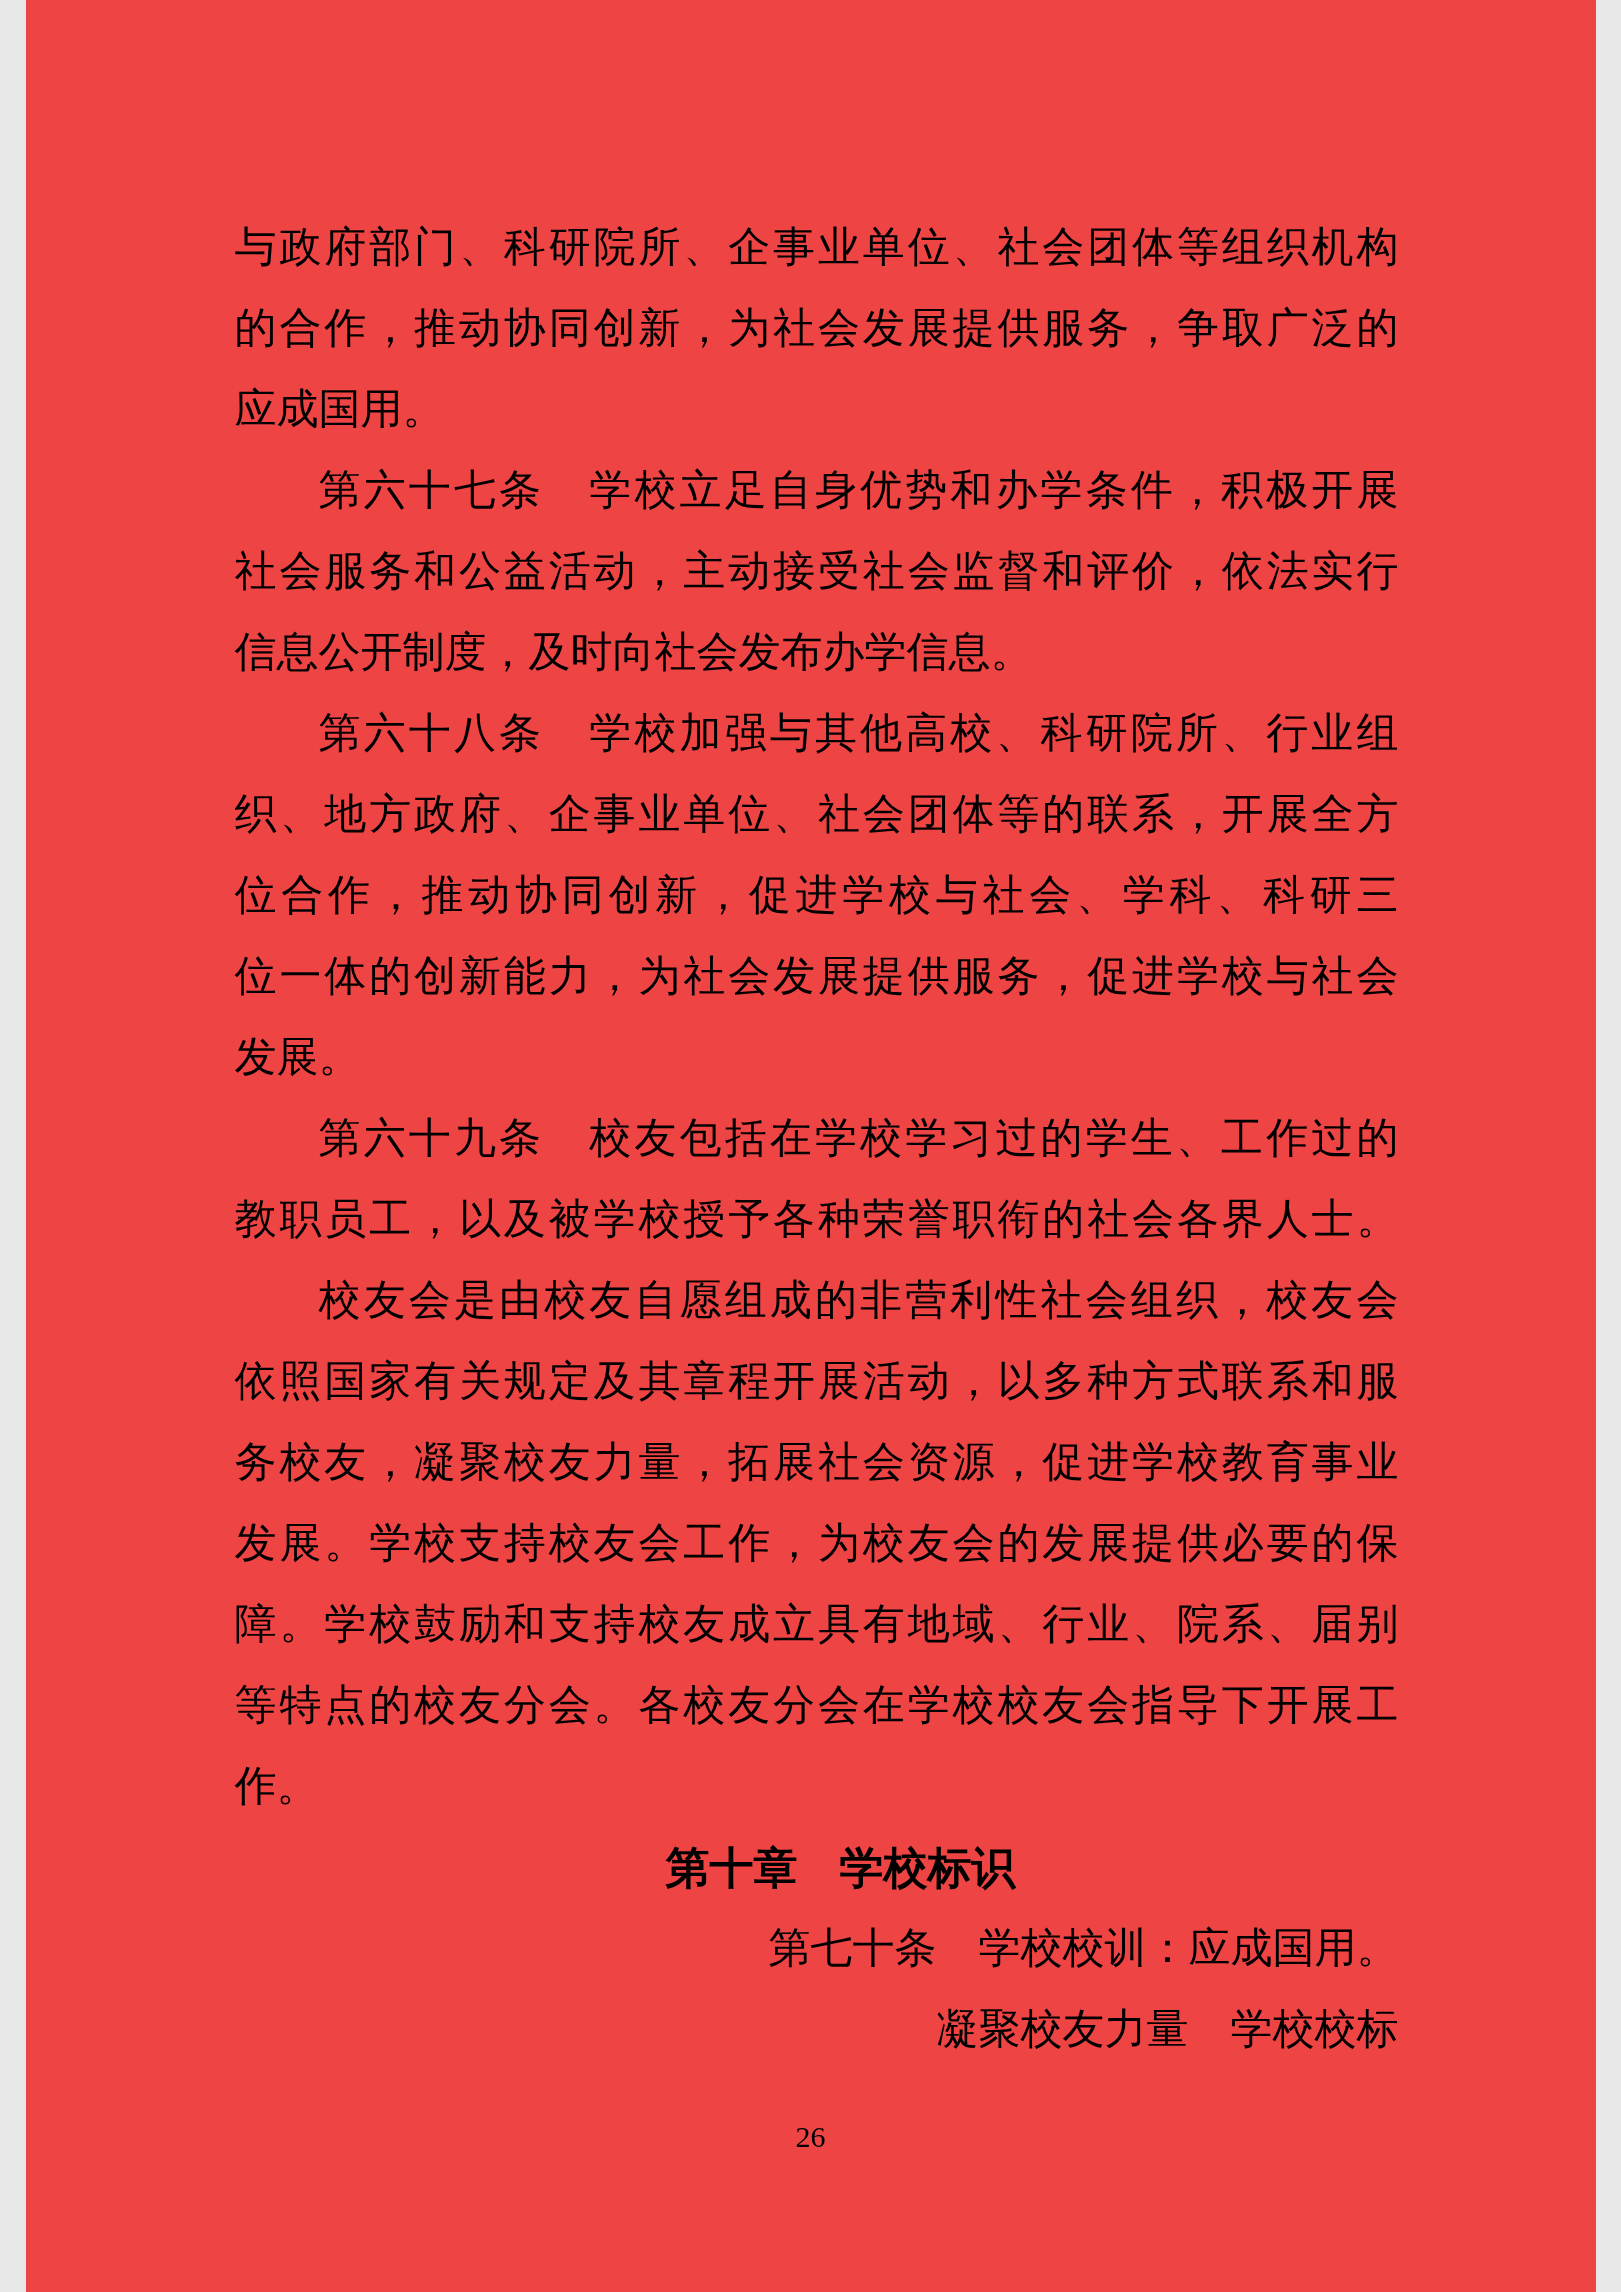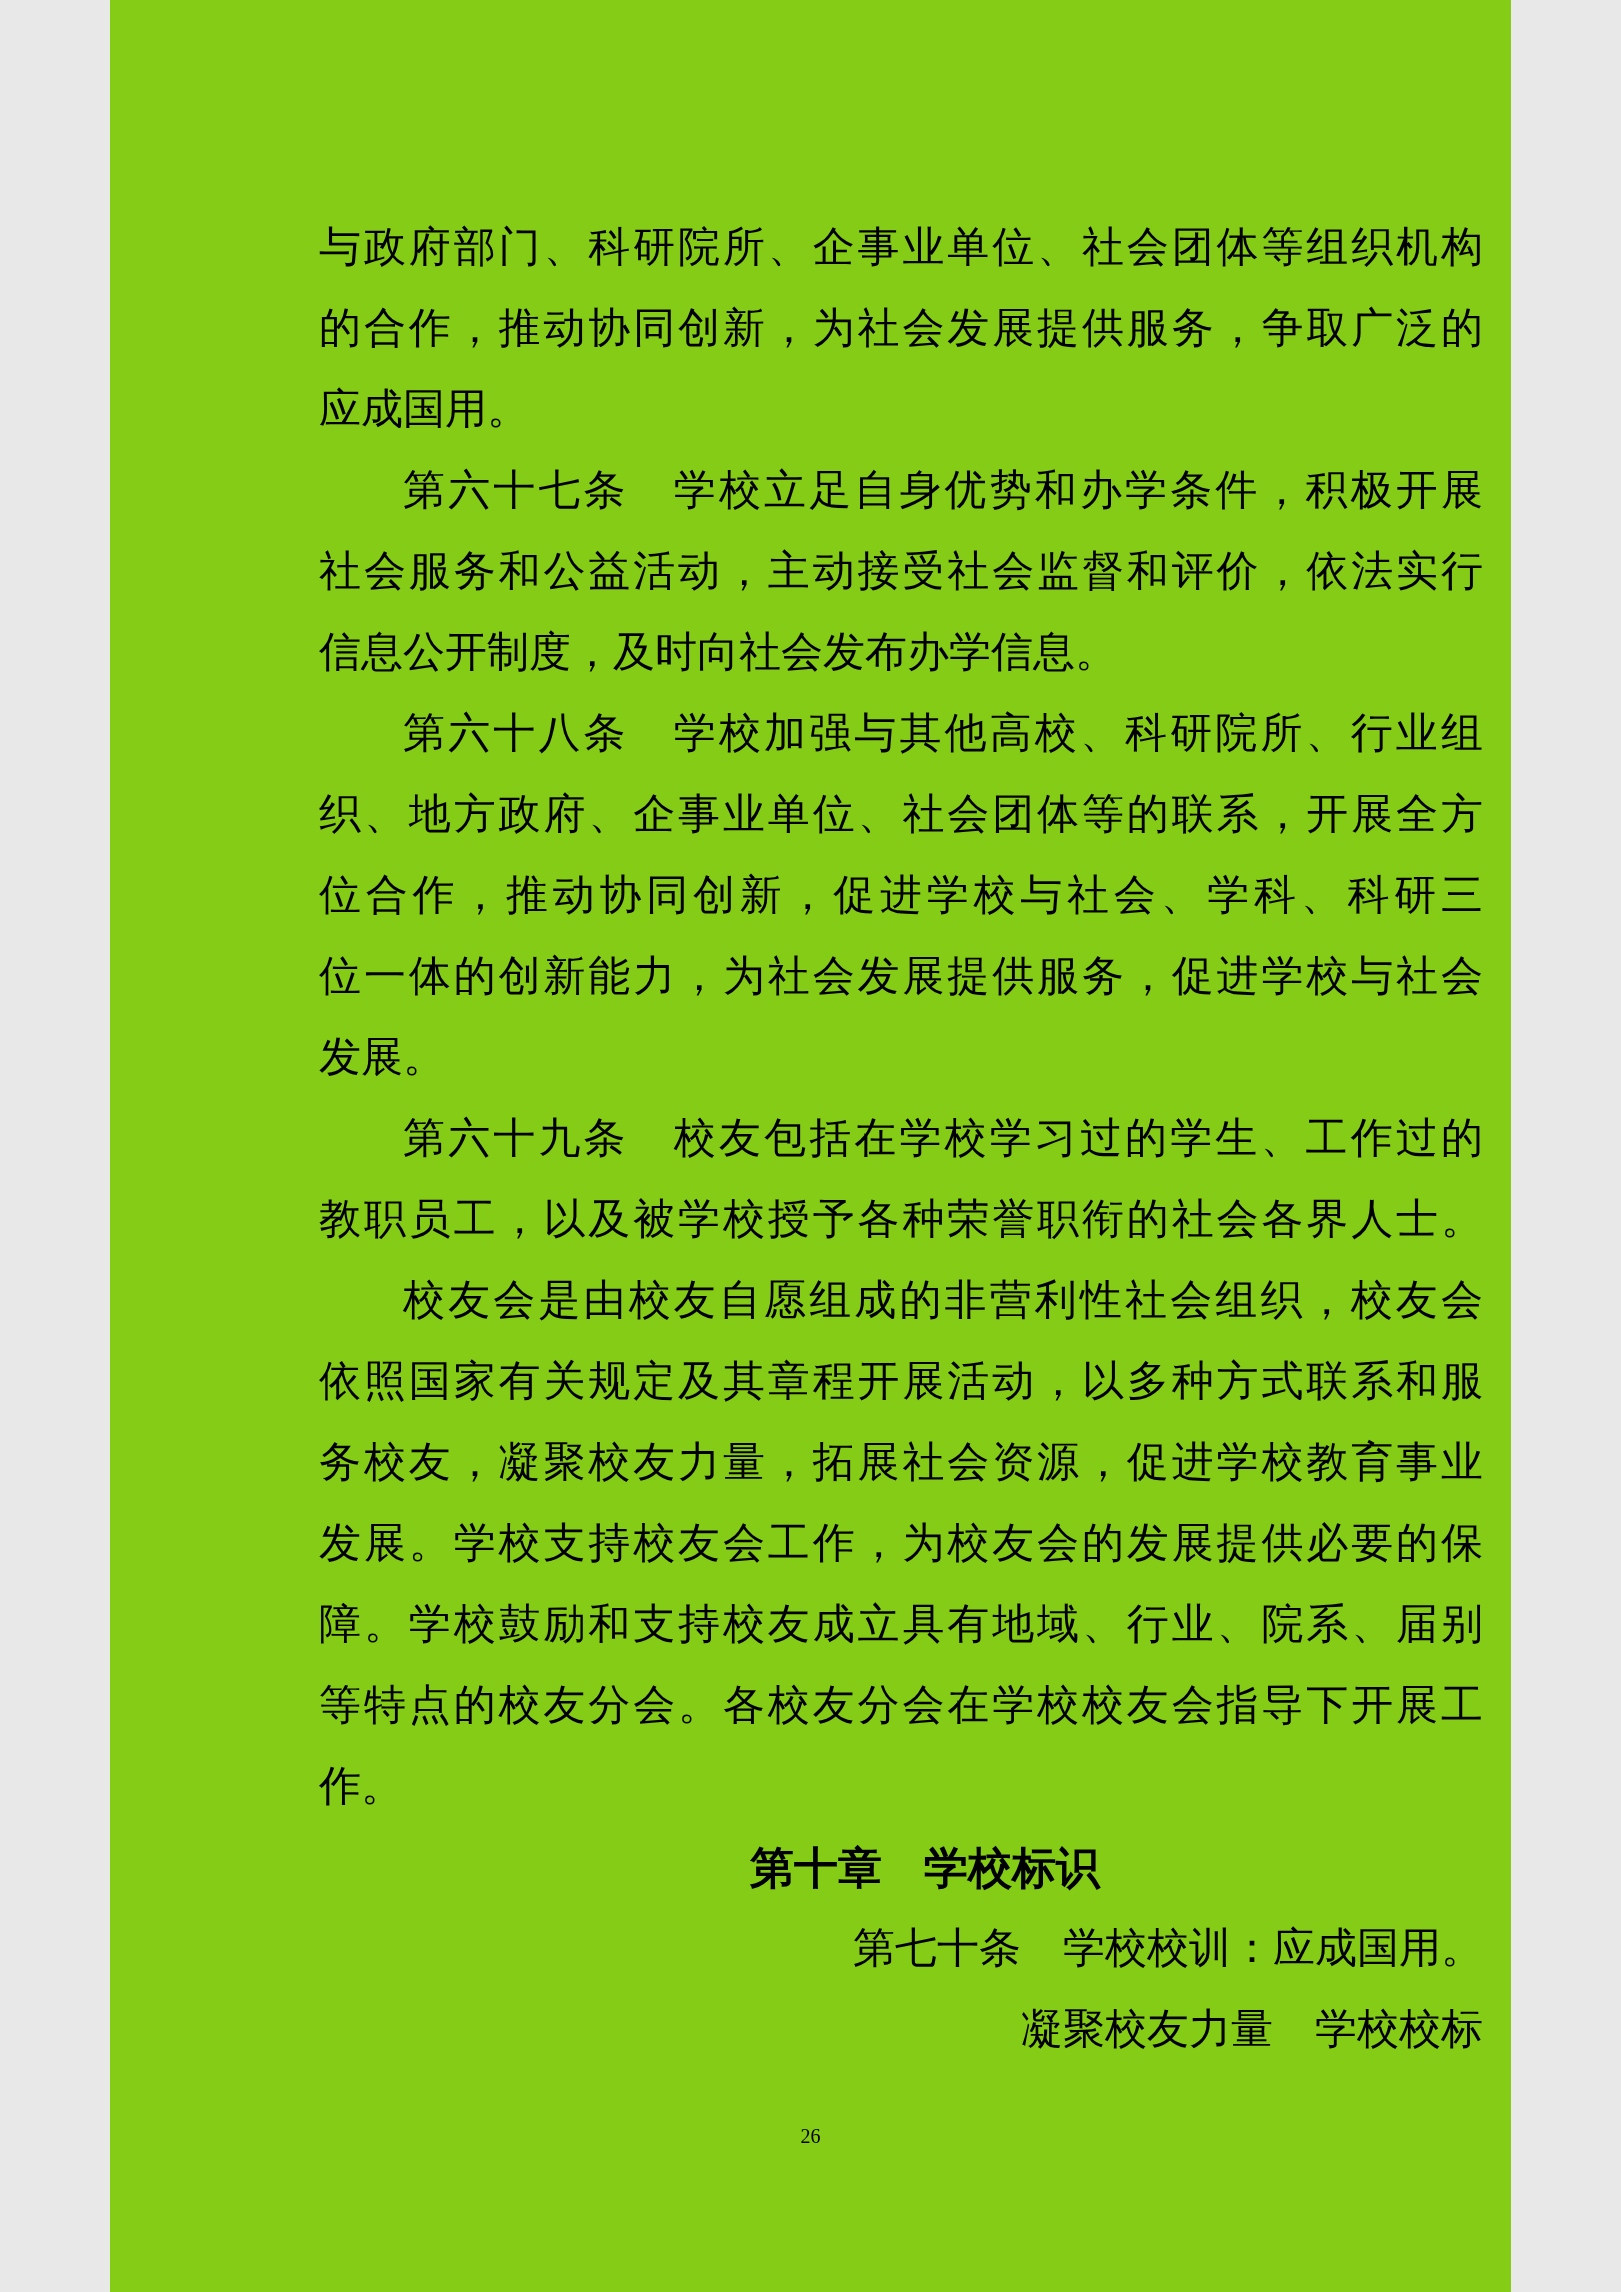--- a/index.html
+++ b/index.html
@@ -1,21 +1,21 @@
 <!DOCTYPE html>
 <html><head>
 <meta charset="utf-8">
 <style>
   html, body { margin: 0; padding: 0; background: #e8e8e8; }
   .page {
     position: relative;
-    width: 1401px;
+    width: 1570px;
     height: 2293px;
     margin: 0 auto;
-    background: #84cc16;
+    background: #ef4444;
     color: #000000;
     font-family: "Liberation Serif", "DejaVu Serif", serif;
     overflow: hidden;
   }
   .content {
     position: absolute;
     left: 209px;
     top: 207px;
     width: 1164px;
     font-size: 42px;
@@ -35,21 +35,21 @@
     font-weight: 700;
     font-size: 44px;
   }
   .chapter-num { padding-right: 0.95em; margin-left: 48px; }
   .page-num {
     position: absolute;
     top: 2117px;
     left: 0;
     width: 100%;
     text-align: center;
-    font-size: 20px;
+    font-size: 30px;
     line-height: 39px;
   }
 </style>
 </head>
 <body>
 
 <div class="page">
   <div class="content">
 
     <div class="line fill"><span>与政府部门、科研院所、企事业单位、社会团体等组织机构</span></div>

